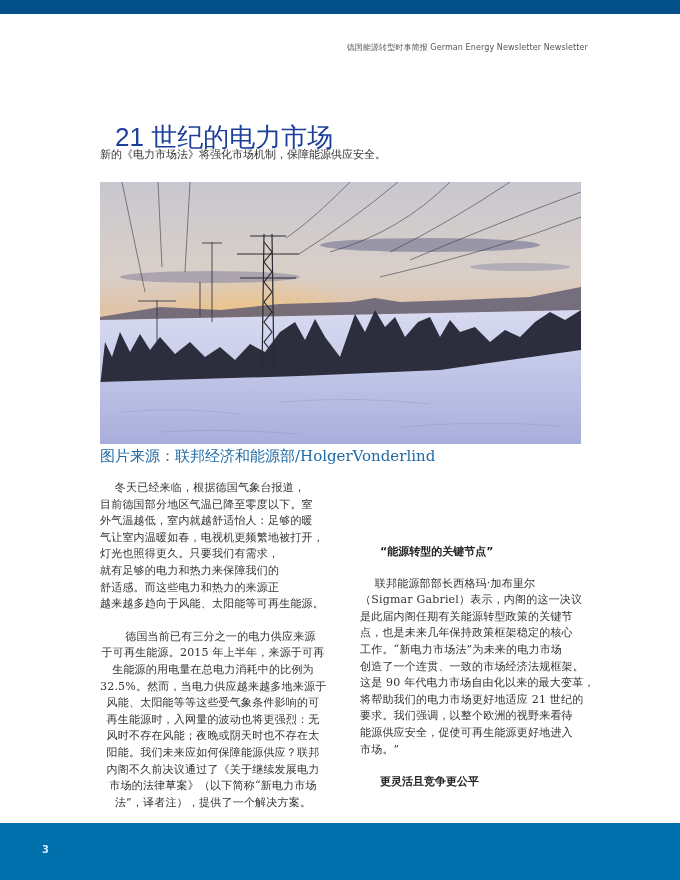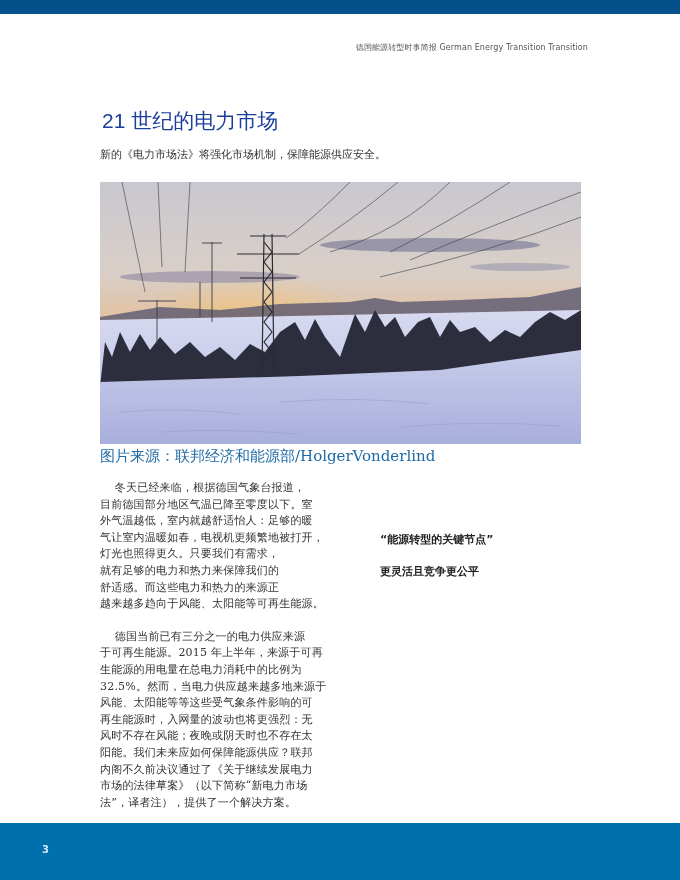--- a/index.html
+++ b/index.html
@@ -15,64 +15,64 @@
   }
   .running-header {
     position: absolute; right: 92px; top: 42px;
     font-family: "DejaVu Sans", "Liberation Sans", sans-serif;
     font-size: 8px; color: #555555; letter-spacing: 0.1px;
     white-space: nowrap;
   }
   .page-title {
     position: absolute; left: 98px; top: 103px;
     font-family: "Liberation Sans", "DejaVu Sans", sans-serif;
-    font-size: 21px; color: #1c3f9a; margin: 4px; font-weight: normal;
+    font-size: 26px; color: #1c3f9a; margin: 17px; font-weight: normal;
     white-space: nowrap;
   }
   .lead {
     position: absolute; left: 100px; top: 147px;
     font-size: 11px; color: #333; white-space: nowrap;
   }
   .photo {
     position: absolute; left: 100px; top: 182px; width: 481px; height: 262px;
     overflow: hidden;
   }
   .photo svg { display: block; }
   .caption {
     position: absolute; left: 100px; top: 447px;
     font-size: 15px; color: #1f6aa5; white-space: nowrap;
   }
   .col {
     position: absolute; font-size: 11px; line-height: 16.6px; color: #333;
   }
   .col-left { left: 100px; top: 480px; width: 226px; }
-  .col-right { left: 360px; top: 532px; width: 226px; }
+  .col-right { left: 360px; top: 544px; width: 226px; }
   .para { margin: 0; white-space: pre; letter-spacing: 0.2px; }
-  .para + .para { margin-top: 16px; }
+  .para + .para { margin-top: 16px; text-align: center; }
   .subhead {
     margin: 0 0 15px 20px; font-weight: bold; font-size: 11px; color: #222;
     font-family: "DejaVu Sans", "Liberation Sans", sans-serif;
     white-space: nowrap;
   }
   .col-right .para + .subhead { margin-top: 16px; font-family: Liberation Mono, monospace; }
   .bottom-bar {
     position: absolute; left: 0; top: 823px; width: 680px; height: 57px;
     background: #0070ad;
   }
   .page-number {
     position: absolute; left: 42px; top: 21px;
     font-family: "DejaVu Sans", "Liberation Sans", sans-serif;
     font-weight: bold; font-size: 10px; color: #cfe9ff;
   }
 </style>
 </head>
 <body>
 
 <div class="top-bar"></div>
-<div class="running-header">德国能源转型时事简报 German Energy Transition Transition</div>
+<div class="running-header">德国能源转型时事简报 German Energy Newsletter Newsletter</div>
 
 <h1 class="page-title">21 世纪的电力市场</h1>
 <div class="lead">新的《电力市场法》将强化市场机制，保障能源供应安全。</div>
 
 <div class="photo" title="雪原上的高压输电塔与输电线，夕阳下的冬季风景">
   <svg width="481" height="262" viewBox="0 0 481 262" xmlns="http://www.w3.org/2000/svg">
     <defs>
       <linearGradient id="sky" x1="0" y1="0" x2="0" y2="1">
         <stop offset="0" stop-color="#c9c7cf"></stop>
         <stop offset="0.35" stop-color="#d9cfc8"></stop>
@@ -163,18 +163,29 @@
 再生能源时，入网量的波动也将更强烈：无
 风时不存在风能；夜晚或阴天时也不存在太
 阳能。我们未来应如何保障能源供应？联邦
 内阁不久前决议通过了《关于继续发展电力
 市场的法律草案》（以下简称“新电力市场
 法”，译者注），提供了一个解决方案。</p>
 </div>
 
 <div class="col col-right">
   <h3 class="subhead">“能源转型的关键节点”</h3>
+  <p class="para">    联邦能源部部长西格玛·加布里尔
+（Sigmar Gabriel）表示，内阁的这一决议
+是此届内阁任期有关能源转型政策的关键节
+点，也是未来几年保持政策框架稳定的核心
+工作。“新电力市场法”为未来的电力市场
+创造了一个连贯、一致的市场经济法规框架。
+这是 90 年代电力市场自由化以来的最大变革，
+将帮助我们的电力市场更好地适应 21 世纪的
+要求。我们强调，以整个欧洲的视野来看待
+能源供应安全，促使可再生能源更好地进入
+市场。”</p>
   <h3 class="subhead">更灵活且竞争更公平</h3>
 </div>
 
 <div class="bottom-bar">
   <span class="page-number">3</span>
 </div>
 
 </body></html>

